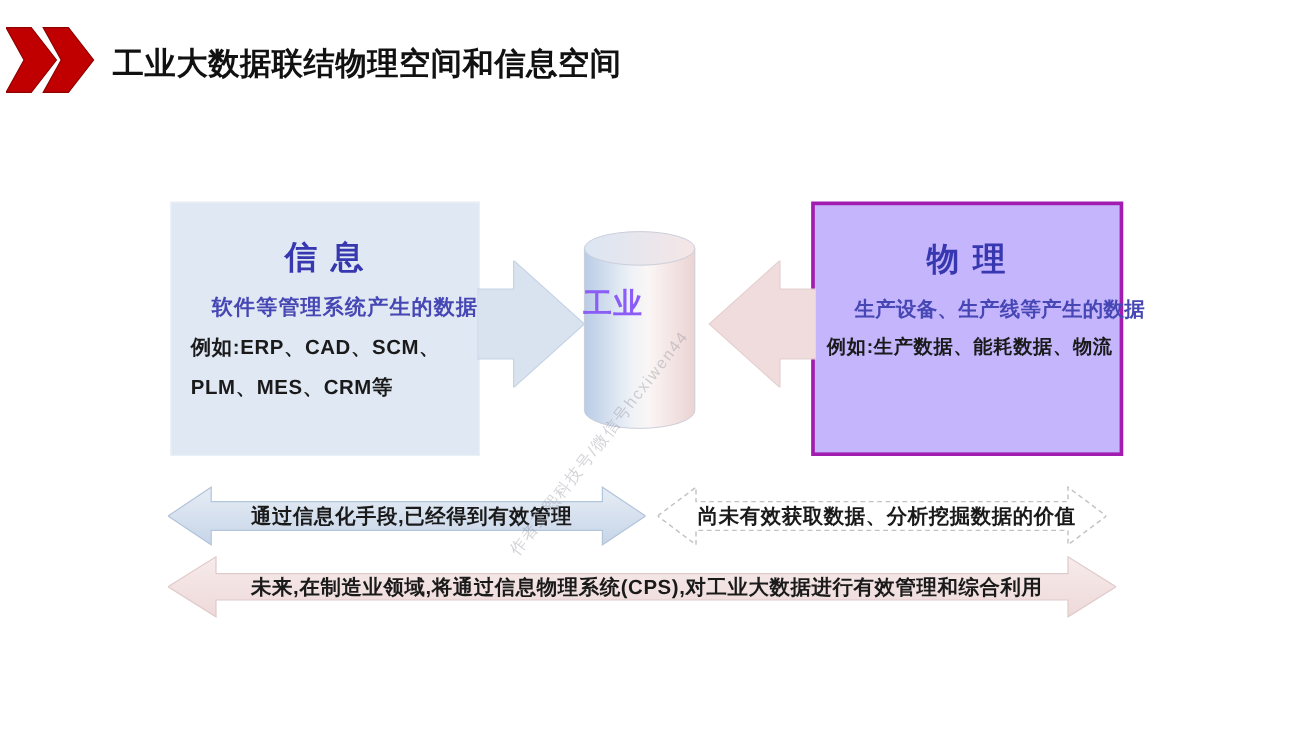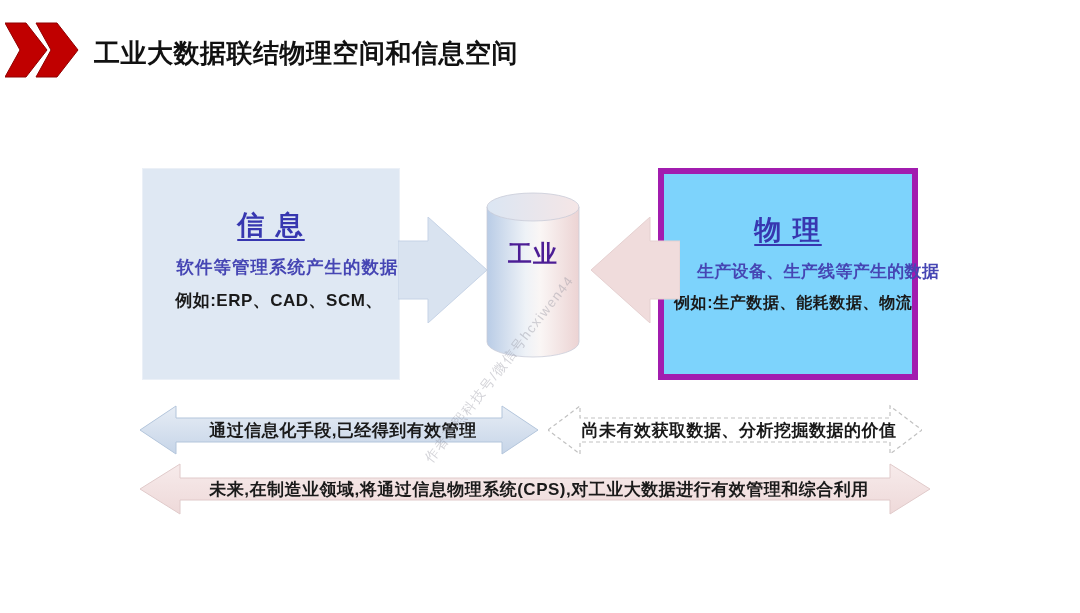--- a/index.html
+++ b/index.html
@@ -26,54 +26,53 @@
   
   .box {
     position: absolute; top: 168px; height: 212px;
     text-align: center;
   }
   .info-box {
     left: 142px; width: 258px;
     background: #dfe8f3; border: 1px solid #ebf0f7;
   }
   .physical-box {
-    left: 658px; width: 260px;
-    background: #7dd3fc; border: 6px solid #a21caf;
+    left: 676px; width: 260px;
+    background: #c4b5fd; border: 3px solid #a21caf;
   }
   .box-title {
-    margin-top: 38px;
+    margin-top: 27px;
     font-size: 27px; font-weight: 700; color: #3737b0;
-    text-decoration: underline; text-underline-offset: 5px;
+    text-underline-offset: 5px;
     text-decoration-thickness: 2px;
     letter-spacing: 2px;
   }
   .box-subtitle {
     margin-top: 12px;
     font-size: 17.5px; font-weight: 700; color: #4646b4;
     letter-spacing: 1px; white-space: nowrap; margin-left: 33px;
   }
   .physical-box .box-subtitle { font-size: 17px; letter-spacing: 0.3px; }
   .box-line {
-    margin-top: 10px; text-align: center; padding-left: 16px;
+    margin-top: 10px; text-align: left; padding-left: 16px;
     font-size: 17px; font-weight: 700; color: #1a1a1a;
     letter-spacing: 0.5px; white-space: nowrap;
   }
   .physical-box .box-line { font-size: 16px; padding-left: 10px; letter-spacing: 0.6px; }
 
   
   .block-arrow { position: absolute; top: 217px; }
   .block-arrow.left-arrow { left: 398px; }
   .block-arrow.right-arrow { left: 590px; }
 
   
   .cylinder-wrap { position: absolute; left: 486px; top: 192px; width: 94px; height: 170px; }
   .cylinder-label {
     position: absolute; left: 0; top: 36px; width: 94px;
-    text-align: center;
-    font-size: 24px; font-weight: 700; color: #4c1d95;
+    font-size: 24px; font-weight: 700; color: #8b5cf6;
     line-height: 52px; letter-spacing: 1px;
   }
 
   
   .h-arrow { position: absolute; }
   .h-arrow .label {
     position: absolute; left: 4px; top: 0; width: 100%; height: 100%;
     display: flex; align-items: center; justify-content: center;
     font-size: 17px; font-weight: 700; color: #1a1a1a;
     white-space: nowrap; letter-spacing: 0.5px;
@@ -99,20 +98,21 @@
   <svg class="chev-icon" width="74" height="58" viewBox="0 0 74 58">
     <polygon points="0,2 21,2 42,29 21,56 0,56 15,29" fill="#c00000" stroke="#900000" stroke-width="1"></polygon>
     <polygon points="31,2 52,2 73,29 52,56 31,56 46,29" fill="#c00000" stroke="#900000" stroke-width="1"></polygon>
   </svg>
   <div class="slide-title">工业大数据联结物理空间和信息空间</div>
 
   <div class="box info-box">
     <div class="box-title">信 息</div>
     <div class="box-subtitle">软件等管理系统产生的数据</div>
     <div class="box-line">例如:ERP、CAD、SCM、</div>
+    <div class="box-line">PLM、MES、CRM等</div>
   </div>
 
   <div class="box physical-box">
     <div class="box-title">物 理</div>
     <div class="box-subtitle">生产设备、生产线等产生的数据</div>
     <div class="box-line">例如:生产数据、能耗数据、物流</div>
   </div>
 
   <svg class="block-arrow left-arrow" width="90" height="106" viewBox="0 0 90 106">
     <polygon points="0,24 30,24 30,0 89,53 30,106 30,82 0,82" fill="#d9e3f0" stroke="#c6d3e6" stroke-width="1"></polygon>

